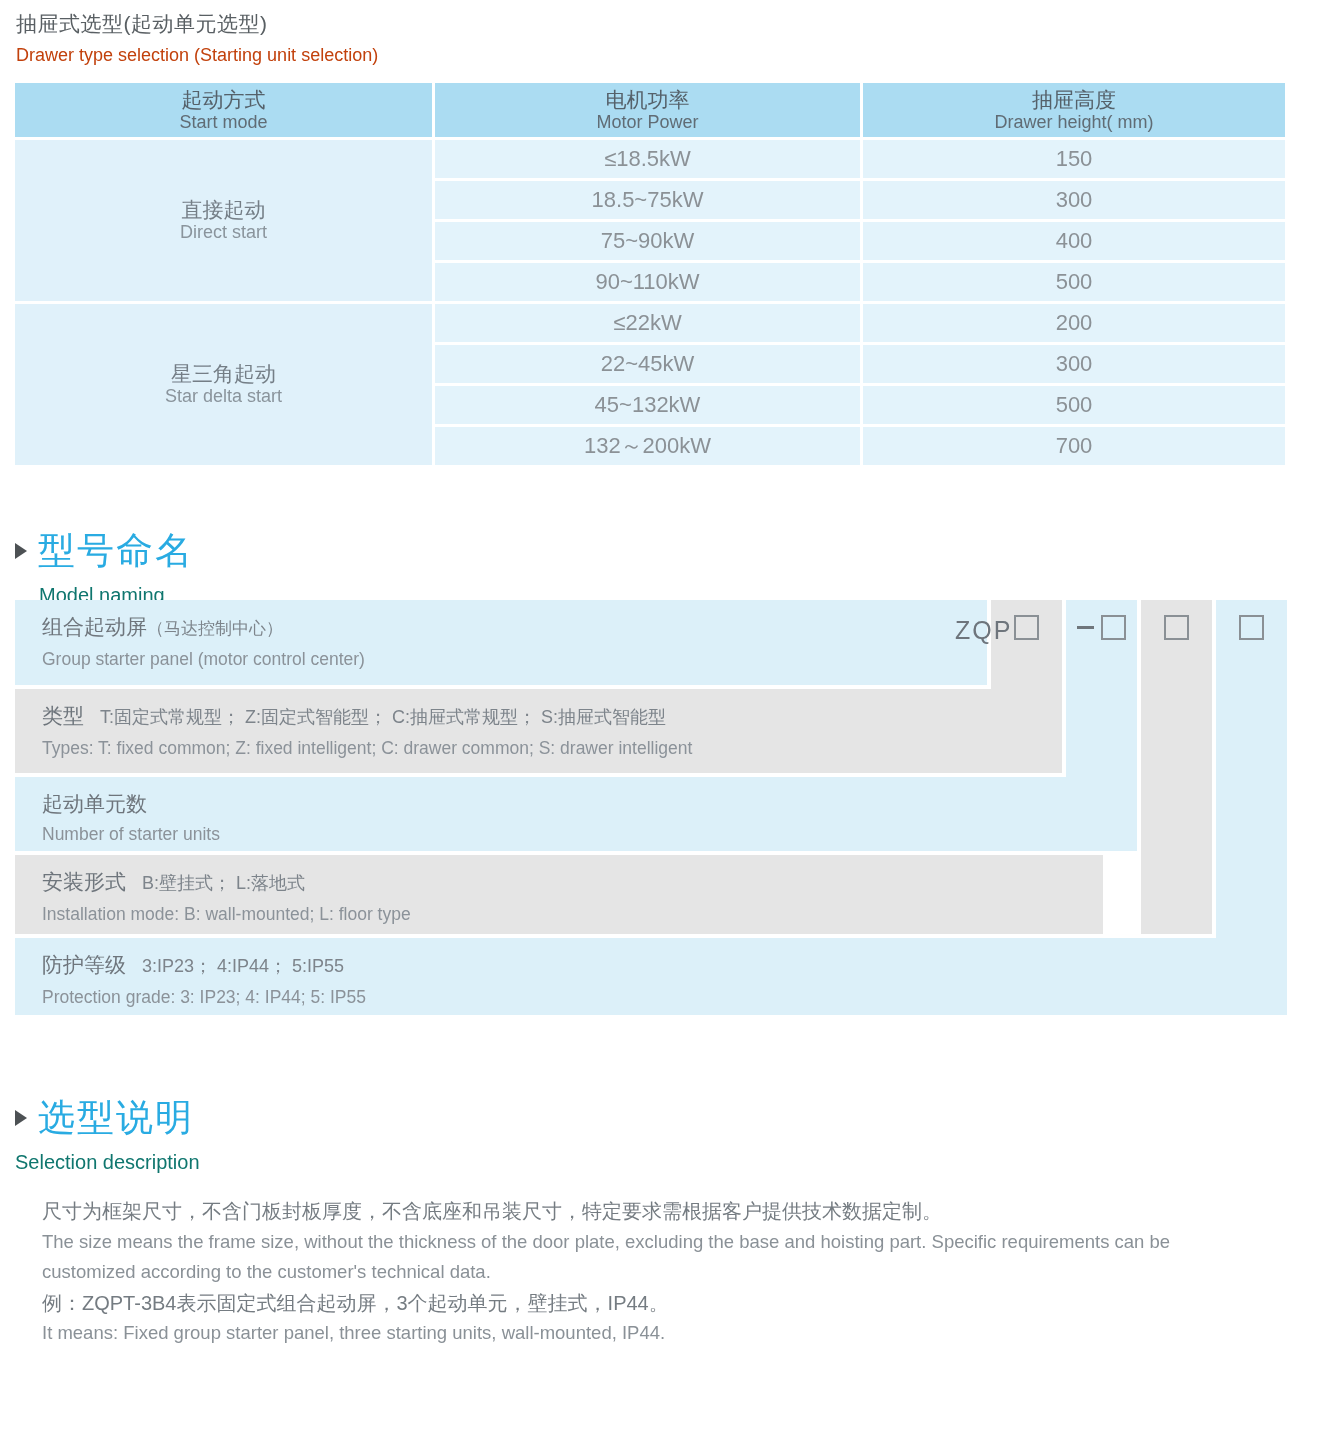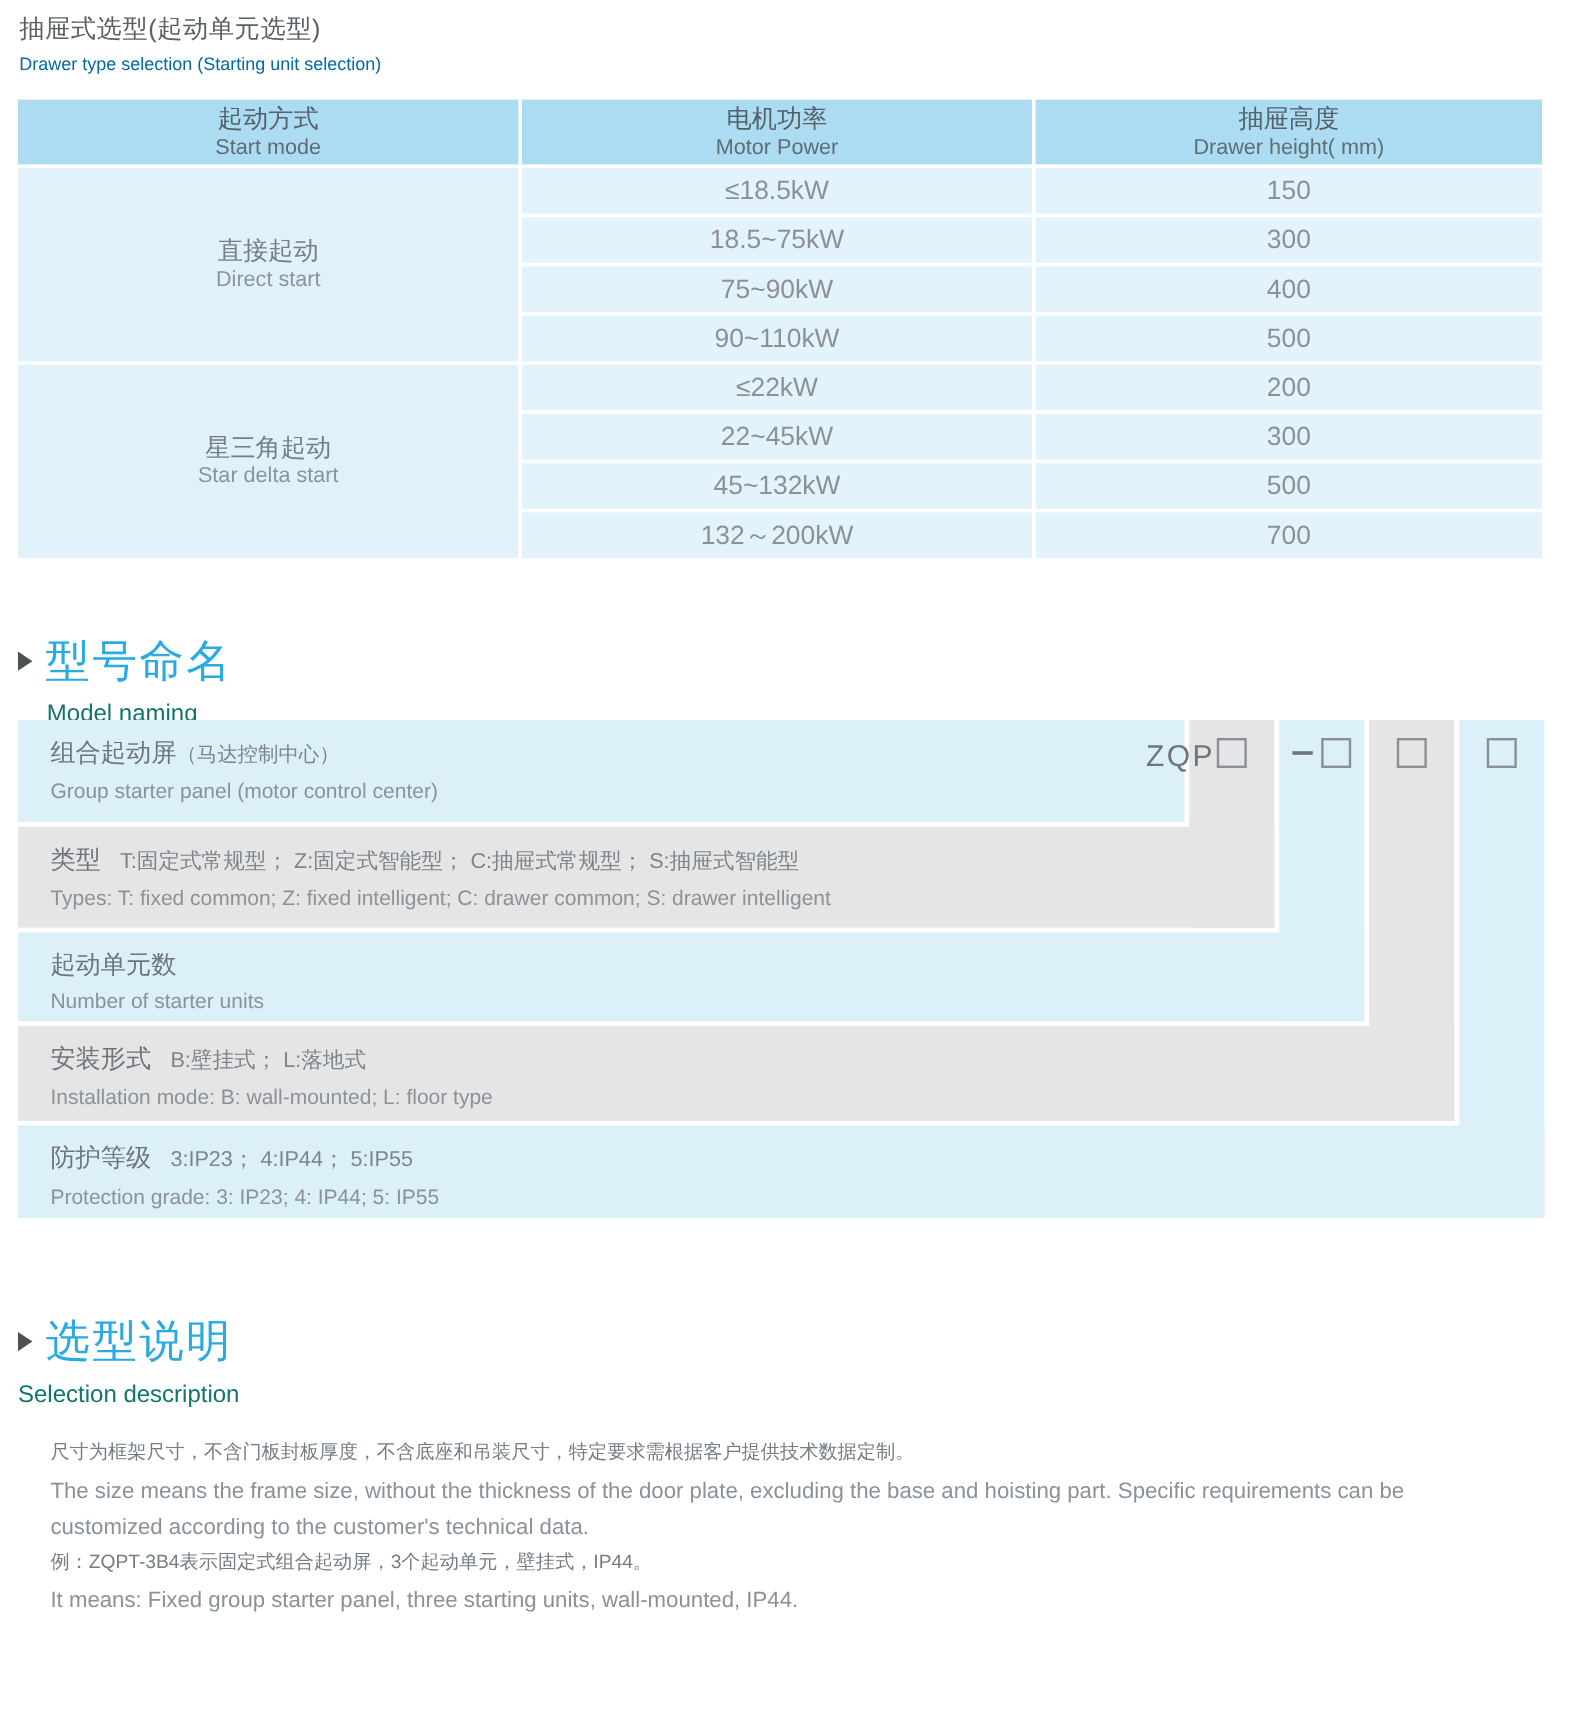--- a/index.html
+++ b/index.html
@@ -6,21 +6,21 @@
   .page{
     position:relative;
     width:1322px;height:1436px;
     background:#ffffff;
     font-family:Liberation Sans, sans-serif;
     overflow:hidden;
   }
   
   .doc-head{position:absolute;left:16px;top:10px;}
   .doc-title{font-size:21px;color:#595f63;letter-spacing:.5px;}
-  .doc-subtitle{font-size:15px;color:#0369a1;margin-top:7px;}
+  .doc-subtitle{font-size:18px;color:#c2410c;margin-top:7px;}
 
   
   .sel-table{
     position:absolute;left:15px;top:83px;
     width:1046px;
     display:grid;
     grid-template-columns:417px 425px 422px;
     grid-template-rows:54px repeat(8,38px);
     gap:3px;
   }
@@ -53,21 +53,21 @@
   .detail{font-size:18px;color:#7d848b;margin-left:16px;}
   .en-line{font-size:17.5px;color:#8b9299;margin-top:8px;}
   .code{position:absolute;left:912px;top:16px;font-size:25px;letter-spacing:2px;color:#6e757c;margin-left:28px;}
   .dcol{display:flex;justify-content:center;align-items:flex-start;padding-top:15px;}
   .mbox{width:21px;height:21px;border:2px solid #8a9095;background:transparent;}
   .dash-box{display:flex;align-items:center;gap:7px;}
   .dash{width:17px;height:3px;background:#6f767c;}
 
   
   .notes{position:absolute;left:42px;top:1196px;width:1250px;}
-  .note-zh{font-size:16px;color:#757c82;line-height:30.5px;}
+  .note-zh{font-size:20px;color:#757c82;line-height:30.5px;}
   .note-en{font-size:18.5px;color:#8a9197;line-height:30.5px;}
 </style>
 </head>
 <body>
 
 <div class="page">
 
   <div class="doc-head">
     <div class="doc-title">抽屉式选型(起动单元选型)</div>
     <div class="doc-subtitle">Drawer type selection (Starting unit selection)</div>
@@ -151,21 +151,21 @@
         <span>类型</span><span class="detail">T:固定式常规型； Z:固定式智能型； C:抽屉式常规型； S:抽屉式智能型</span>
       </div>
       <div class="en-line">Types: T: fixed common; Z: fixed intelligent; C: drawer common; S: drawer intelligent</div>
     </div>
     <div class="dblock drow blue" style="left:0;top:177px;width:1122px;height:74px;">
       <div class="zh-line">
         <span>起动单元数</span>
       </div>
       <div class="en-line" style="margin-top:6px;">Number of starter units</div>
     </div>
-    <div class="dblock drow gray" style="left:0;top:255px;width:1197px;height:79px;">
+    <div class="dblock drow gray" style="left:0;top:255px;width:1088px;height:79px;">
       <div class="zh-line">
         <span>安装形式</span><span class="detail">B:壁挂式； L:落地式</span>
       </div>
       <div class="en-line">Installation mode: B: wall-mounted; L: floor type</div>
     </div>
     <div class="dblock drow blue" style="left:0;top:338px;width:1272px;height:77px;">
       <div class="zh-line">
         <span>防护等级</span><span class="detail">3:IP23； 4:IP44； 5:IP55</span>
       </div>
       <div class="en-line">Protection grade:  3: IP23; 4: IP44; 5: IP55</div>

